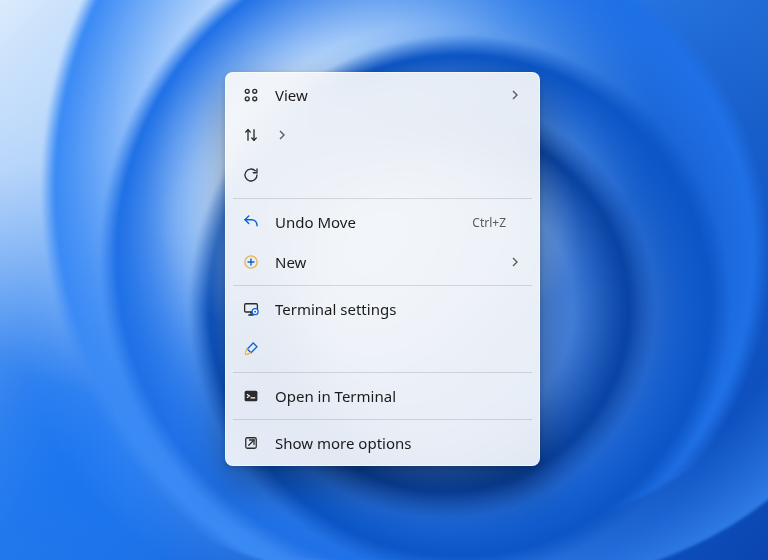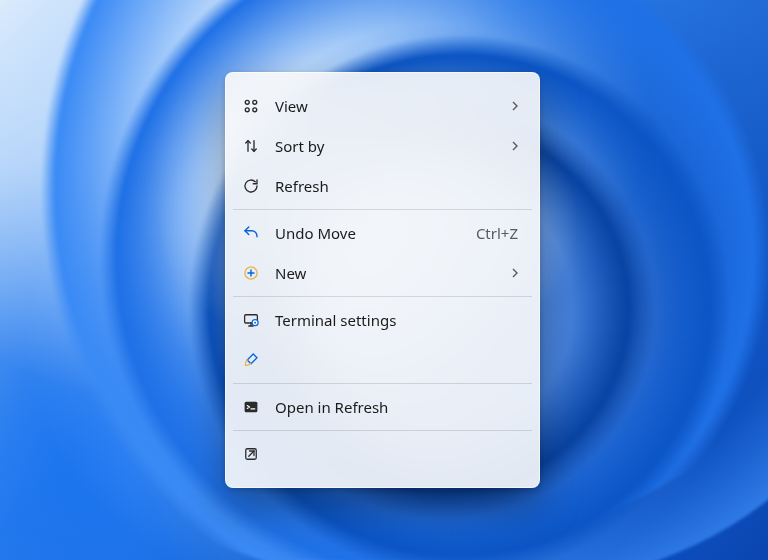--- a/index.html
+++ b/index.html
@@ -41,37 +41,37 @@
       position: absolute;
       left: 225px;
       top: 72px;
       width: 315px;
       background: rgba(249,249,249,.9);
       backdrop-filter: blur(24px);
       -webkit-backdrop-filter: blur(24px);
       border: 1px solid rgba(255,255,255,.6);
       border-radius: 8px;
       box-shadow: 0 18px 40px rgba(0,0,0,.35), 0 2px 6px rgba(0,0,0,.18);
-      padding: 13px 5px;
+      padding: 2px 5px;
       color: #1b1b1b;
     }
     .item {
       display: flex;
       align-items: center;
       height: 40px;
       padding: 0 12px 0 10px;
       border-radius: 4px;
       font-size: 15px;
       gap: 14px;
       cursor: default;
     }
     .ic { width: 20px; height: 20px; display: flex; align-items: center; justify-content: center; flex: 0 0 20px; }
     .ic svg { width: 18px; height: 18px; }
     .lbl { flex: 1 1 auto; }
-    .accel { font-size: 15px; color: #5a5a5a; margin-right: 4px; }
+    .accel { font-size: 12px; color: #5a5a5a; margin-right: 16px; }
     .chev { width: 14px; display: flex; align-items: center; justify-content: center; color: #5a5a5a; }
     .chev svg { width: 10px; height: 10px; }
     .sep { height: 1px; background: rgba(0,0,0,.12); margin: 3px 2px; }
   </style>
 </head>
 <body>
 
 <div class="petal p1"></div>
 <div class="petal p2"></div>
 <div class="petal p3"></div>
@@ -99,36 +99,34 @@
 
   <div class="item">
     <span class="ic">
       <svg viewBox="0 0 24 24" fill="none" stroke="#2b2b2b" stroke-width="1.8" stroke-linecap="round">
         <path d="M8 5v14"></path>
           <path d="M5 8l3-3 3 3"></path>
         <path d="M16 19V5"></path>
           <path d="M13 16l3 3 3-3"></path>
       </svg>
     </span>
-    <span class="lbl">Sort by</span>
     <span class="chev">
       <svg viewBox="0 0 10 10" fill="none" stroke="#5a5a5a" stroke-width="1.4">
           <path d="M3 1l4 4-4 4"></path>
         </svg>
     </span>
   </div>
 
   <div class="item">
     <span class="ic">
       <svg viewBox="0 0 24 24" fill="none" stroke="#2b2b2b" stroke-width="1.8" stroke-linecap="round">
         <path d="M20 12a8 8 0 1 1-2.34-5.66"></path>
           <path d="M20 4v5h-5"></path>
       </svg>
     </span>
-    <span class="lbl">Refresh</span>
   </div>
 
   <div class="sep"></div>
 
   <div class="item">
     <span class="ic">
       <svg viewBox="0 0 24 24" fill="none" stroke="#0a63d6" stroke-width="1.9" stroke-linecap="round">
         <path d="M9 14L4 9l5-5"></path>
           <path d="M4 9h9a7 7 0 0 1 7 7v1"></path>
       </svg>
@@ -178,28 +176,29 @@
   <div class="sep"></div>
 
   <div class="item">
     <span class="ic">
       <svg viewBox="0 0 24 24">
         <rect x="3.5" y="5" width="17" height="14" rx="2" fill="#2b2b2b"></rect>
         <path d="M7 10l3 2-3 2" stroke="#fff" stroke-width="1.5" fill="none" stroke-linecap="round"></path>
         <path d="M12 14.5h5" stroke="#fff" stroke-width="1.5" stroke-linecap="round"></path>
       </svg>
     </span>
-    <span class="lbl">Open in Refresh</span>
+    <span class="lbl">Open in Terminal</span>
   </div>
 
   <div class="sep"></div>
 
   <div class="item">
     <span class="ic">
       <svg viewBox="0 0 24 24" fill="none" stroke="#2b2b2b" stroke-width="1.7" stroke-linecap="round">
         <rect x="5" y="5" width="14" height="14" rx="2"></rect>
         <path d="M10 8h6v6"></path>
           <path d="M16 8l-7 7"></path>
       </svg>
     </span>
+    <span class="lbl">Show more options</span>
   </div>
 
 </div>
 
 </body></html>

